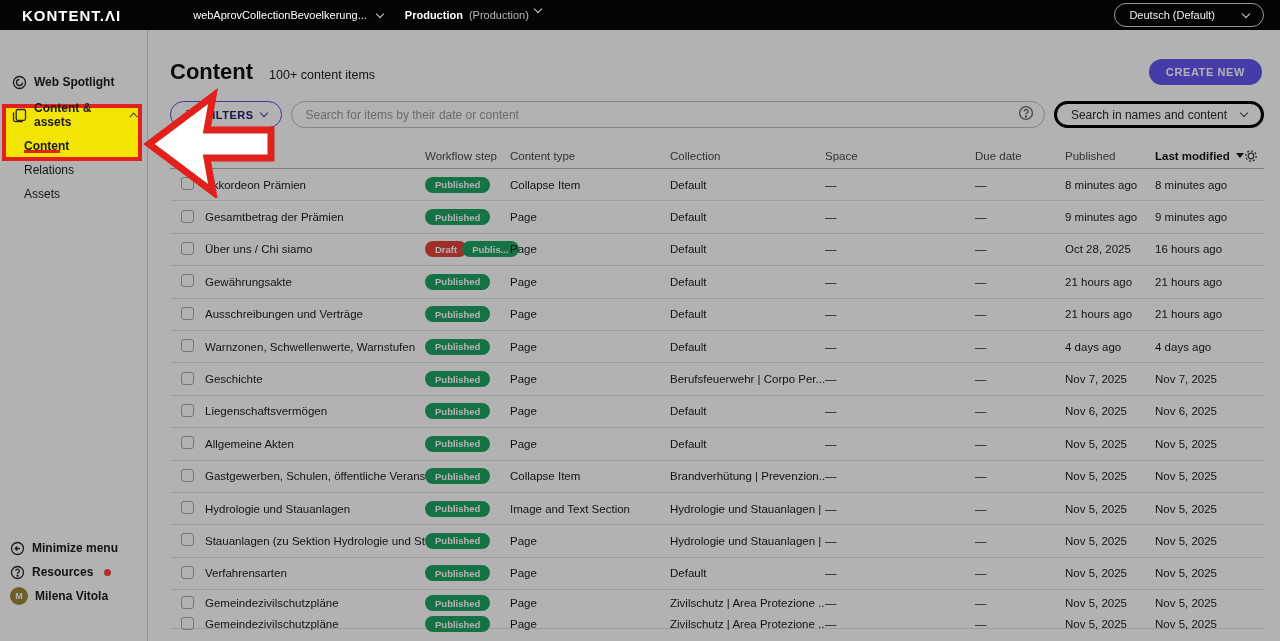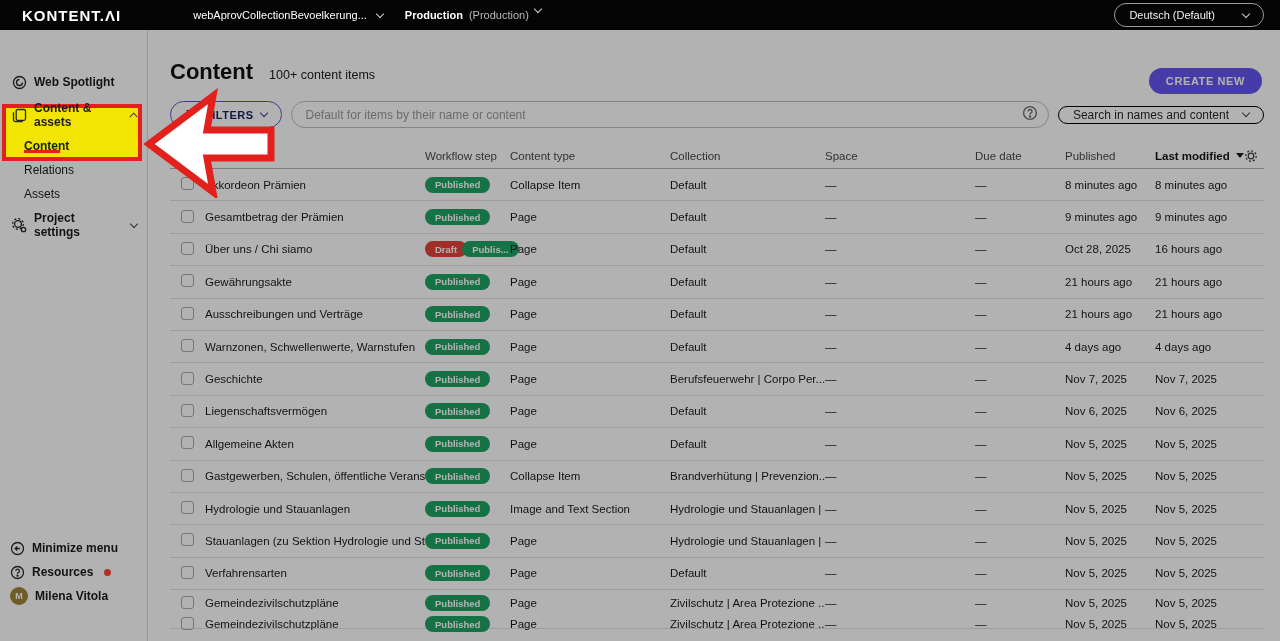--- a/index.html
+++ b/index.html
@@ -52,32 +52,32 @@
     background:#f2e403; border:4px solid #e3211c; z-index:60; pointer-events:none;}
   .hl-underline{ position:absolute; left:24px; top:150px; width:36px; height:3px;
     background:#e3211c; z-index:75; pointer-events:none;}
   .arrow-svg{ position:absolute; left:143px; top:88px; z-index:80; pointer-events:none;}
 
   
   .main{ flex:1; position:relative; padding-left:22px; background:#fff;}
   .title-row{ display:flex; align-items:baseline; margin-top:30px; height:24px;}
   h1{ margin:0; font-size:22px; font-weight:bold; color:#111; line-height:24px;}
   .count{ margin-left:16px; font-size:12.5px; color:#222;}
-  .create-btn{ position:absolute; top:38px; right:18px; height:26px; padding:0 17px;
+  .create-btn{ position:absolute; top:29px; right:18px; height:26px; padding:0 17px;
     background:#6557f0; color:#fff; border:none; border-radius:14px; font-size:11px;
     font-weight:bold; letter-spacing:.6px; font-family:inherit; cursor:pointer;}
   .toolbar{ display:flex; align-items:center; margin-top:17px; margin-right:16px; gap:9px;}
   .filters-btn{ height:27px; padding:0 14px; border:1.5px solid #5b52d5; border-radius:15px;
     display:flex; align-items:center; gap:7px; font-size:11px; font-weight:bold; color:#232069;
     background:transparent; font-family:inherit; letter-spacing:.5px; cursor:pointer;}
   .filters-btn .chev{ color:#3c35a0; }
   .search{ flex:1; height:27px; border:1px solid #bfbfbf; border-radius:15px; display:flex;
     align-items:center; padding:0 10px 0 14px; color:#9a9a9a; font-size:12px; background:transparent;}
   .search .q{ margin-left:auto; }
-  .scope{ height:18px; border:1px solid #000000; border-radius:15px; display:flex;
+  .scope{ height:27px; border:3px solid #000000; border-radius:15px; display:flex;
     align-items:center; padding:0 14px; font-size:12px; color:#2a2a2a; gap:14px; background:transparent; cursor:pointer;}
   .scope .chev{ color:#444; }
 
   
   .table{ margin-top:15px; }
   .grid{ display:grid; grid-template-columns:35px 220px 85px 160px 155px 150px 90px 90px 1fr;
     align-items:center;}
   .thead{ height:26px; font-size:11.5px; color:#4a4a4a; border-bottom:1px solid #b5b5b5; margin-right:16px;}
   .th-modified{ font-weight:bold; color:#161616; display:flex; align-items:center; gap:6px;}
   .sort-tri{ width:0; height:0; border-left:4px solid transparent; border-right:4px solid transparent;
@@ -139,29 +139,20 @@
       </div>
       <div class="nav-sub active lifted">
         <span>Content</span>
       </div>
       <div class="nav-sub">
         <span>Relations</span>
       </div>
       <div class="nav-sub">
         <span>Assets</span>
       </div>
-      <div class="nav-item" style="margin-top:5px">
-        <svg class="ic" width="15" height="15" viewBox="0 0 15 15">
-            <circle cx="6" cy="6" r="3.4"></circle>
-            <circle cx="6" cy="6" r="5.3" stroke-dasharray="2.1 2"></circle>
-            <circle cx="11.5" cy="11.5" r="2.2"></circle>
-          </svg>
-        <span>Project settings</span>
-        <span class="chev"></span>
-      </div>
     </div>
     <div class="side-footer">
       <div class="foot-item">
         <svg class="ic" width="15" height="15" viewBox="0 0 15 15">
             <circle cx="7.5" cy="7.5" r="6"></circle>
             <path d="M10 7.5H5.2m2-2-2 2 2 2"></path>
           </svg>
         <span>Minimize menu</span>
       </div>
       <div class="foot-item">
@@ -189,21 +180,21 @@
 
     <div class="toolbar">
       <button class="filters-btn">
         <svg width="13" height="12" viewBox="0 0 13 12">
             <path d="M1 1h11L8 5.5V9l-3 1.5v-5L1 1z" fill="currentColor"></path>
           </svg>
         <span>FILTERS</span>
         <span class="chev"></span>
       </button>
       <div class="search">
-        <span>Default for items by their name or content</span>
+        <span>Search for items by their date or content</span>
         <span class="q">
           <svg class="ic" width="16" height="16" viewBox="0 0 15 15" style="stroke:#6e6e6e">
               <circle cx="7.5" cy="7.5" r="6"></circle>
               <path d="M5.8 6a1.8 1.8 0 1 1 2.4 1.7c-.5.2-.7.6-.7 1.1"></path>
               <circle cx="7.5" cy="10.7" r=".5" fill="#6e6e6e"></circle>
             </svg>
         </span>
       </div>
       <div class="scope">
         <span>Search in names and content</span>

